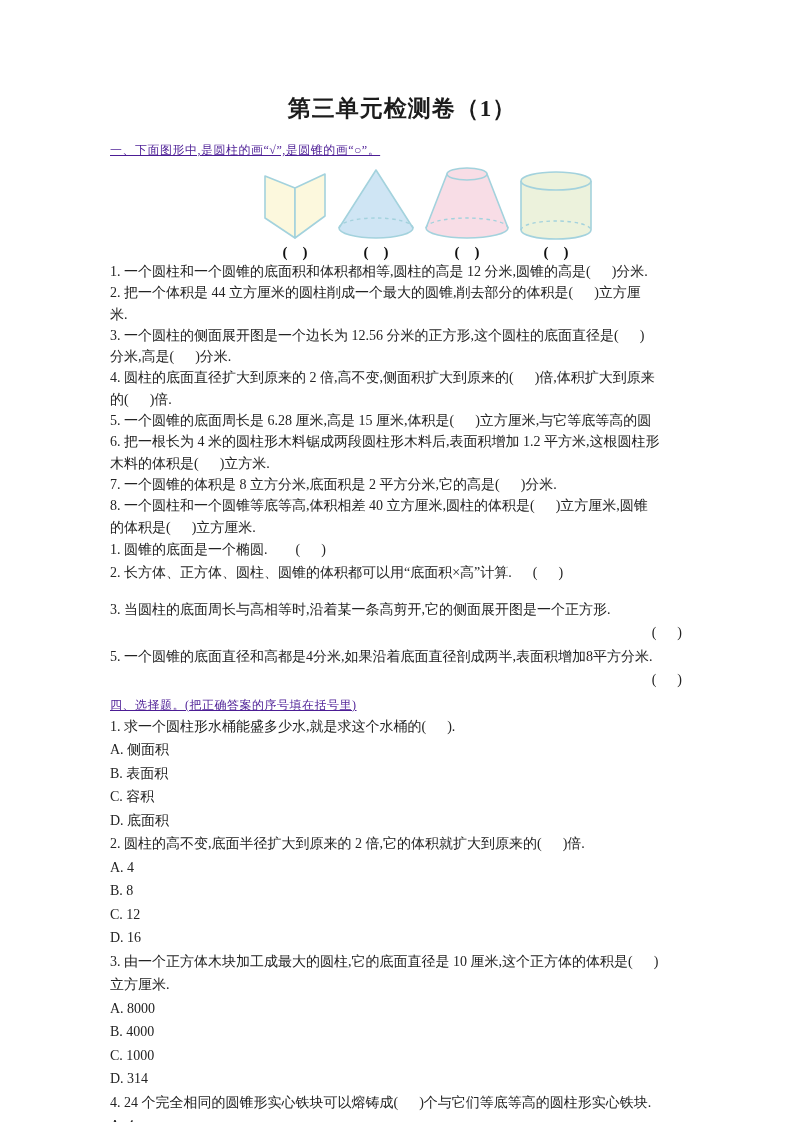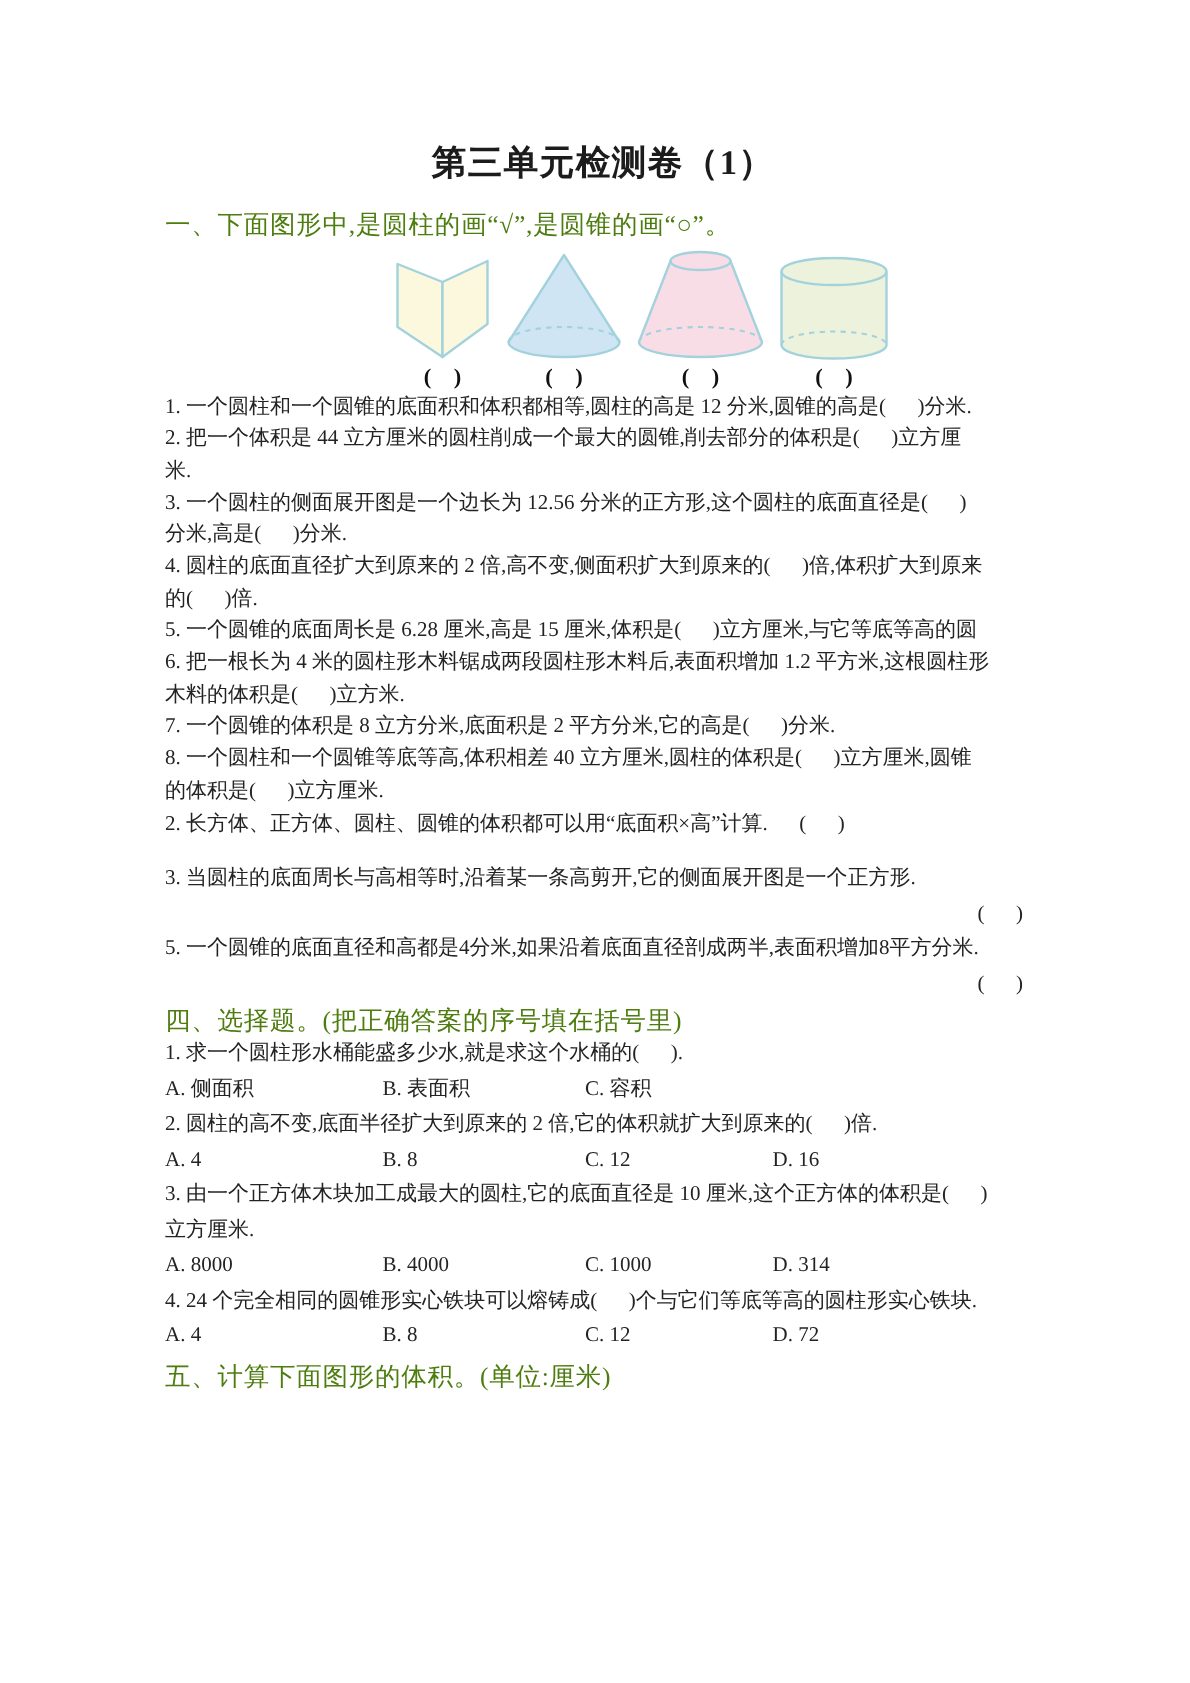--- a/index.html
+++ b/index.html
@@ -19,25 +19,26 @@
   .doc-title{
     margin-top:94px;
     text-align:center;
     font-size:23px;
     font-weight:600;
     letter-spacing:1px;
     color:#1c1c1c;
     line-height:30px;
   }
   .sec-header{
-    color:#4d7c0f;
-    font-size:17px;
+    color:#4c1d95;
+    font-size:12px;
     line-height:20px;
     letter-spacing:0.5px;
     white-space:pre-wrap;
+    text-decoration:underline;
   }
   .sec1-header{margin-top:16px;}
   .shape-row{
     display:flex;
     align-items:flex-end;
     margin-left:152px;
     margin-top:5px;
     gap:9px;
   }
   .shape-box{display:flex;justify-content:center;align-items:flex-end;}
@@ -65,20 +66,21 @@
     color:#232323;
   }
   .s3-line,.s4-line{line-height:23.5px;}
   .line.right{text-align:right;padding-right:12px;}
   .gap-sm{height:13px;}
   .opts{
     display:flex;
     font-size:14px;
     line-height:23.5px;
     white-space:pre-wrap;
+    flex-direction:column;
   }
   .opt-a{width:145px;}
   .opt-b{width:135px;}
   .opt-c{width:125px;}
   .opt-d{flex:1;}
   svg{display:block;}
 </style>
 </head>
 <body>
 
@@ -132,33 +134,35 @@
     <div class="line">分米,高是(      )分米.</div>
     <div class="line">4. 圆柱的底面直径扩大到原来的 2 倍,高不变,侧面积扩大到原来的(      )倍,体积扩大到原来</div>
     <div class="line">的(      )倍.</div>
     <div class="line">5. 一个圆锥的底面周长是 6.28 厘米,高是 15 厘米,体积是(      )立方厘米,与它等底等高的圆</div>
     <div class="line">6. 把一根长为 4 米的圆柱形木料锯成两段圆柱形木料后,表面积增加 1.2 平方米,这根圆柱形</div>
     <div class="line">木料的体积是(      )立方米.</div>
     <div class="line">7. 一个圆锥的体积是 8 立方分米,底面积是 2 平方分米,它的高是(      )分米.</div>
     <div class="line">8. 一个圆柱和一个圆锥等底等高,体积相差 40 立方厘米,圆柱的体积是(      )立方厘米,圆锥</div>
     <div class="line">的体积是(      )立方厘米.</div>
 
+    <div class="line s3-line">1. 圆锥的底面是一个椭圆.        (      )</div>
     <div class="line s3-line">2. 长方体、正方体、圆柱、圆锥的体积都可以用“底面积×高”计算.      (      )</div>
     <div class="gap-sm"></div>
     <div class="line s3-line">3. 当圆柱的底面周长与高相等时,沿着某一条高剪开,它的侧面展开图是一个正方形.</div>
     <div class="line s3-line right">(      )</div>
     <div class="line s3-line">5. 一个圆锥的底面直径和高都是4分米,如果沿着底面直径剖成两半,表面积增加8平方分米.</div>
     <div class="line s3-line right">(      )</div>
 
     <div class="sec-header sec4-header">四、选择题。(把正确答案的序号填在括号里)</div>
     <div class="line s4-line">1. 求一个圆柱形水桶能盛多少水,就是求这个水桶的(      ).</div>
     <div class="opts">
       <span class="opt-a">A. 侧面积</span>
       <span class="opt-b">B. 表面积</span>
       <span class="opt-c">C. 容积</span>
+      <span class="opt-d">D. 底面积</span>
     </div>
     <div class="line s4-line">2. 圆柱的高不变,底面半径扩大到原来的 2 倍,它的体积就扩大到原来的(      )倍.</div>
     <div class="opts">
       <span class="opt-a">A. 4</span>
       <span class="opt-b">B. 8</span>
       <span class="opt-c">C. 12</span>
       <span class="opt-d">D. 16</span>
     </div>
     <div class="line s4-line">3. 由一个正方体木块加工成最大的圆柱,它的底面直径是 10 厘米,这个正方体的体积是(      )</div>
     <div class="line s4-line">立方厘米.</div>

